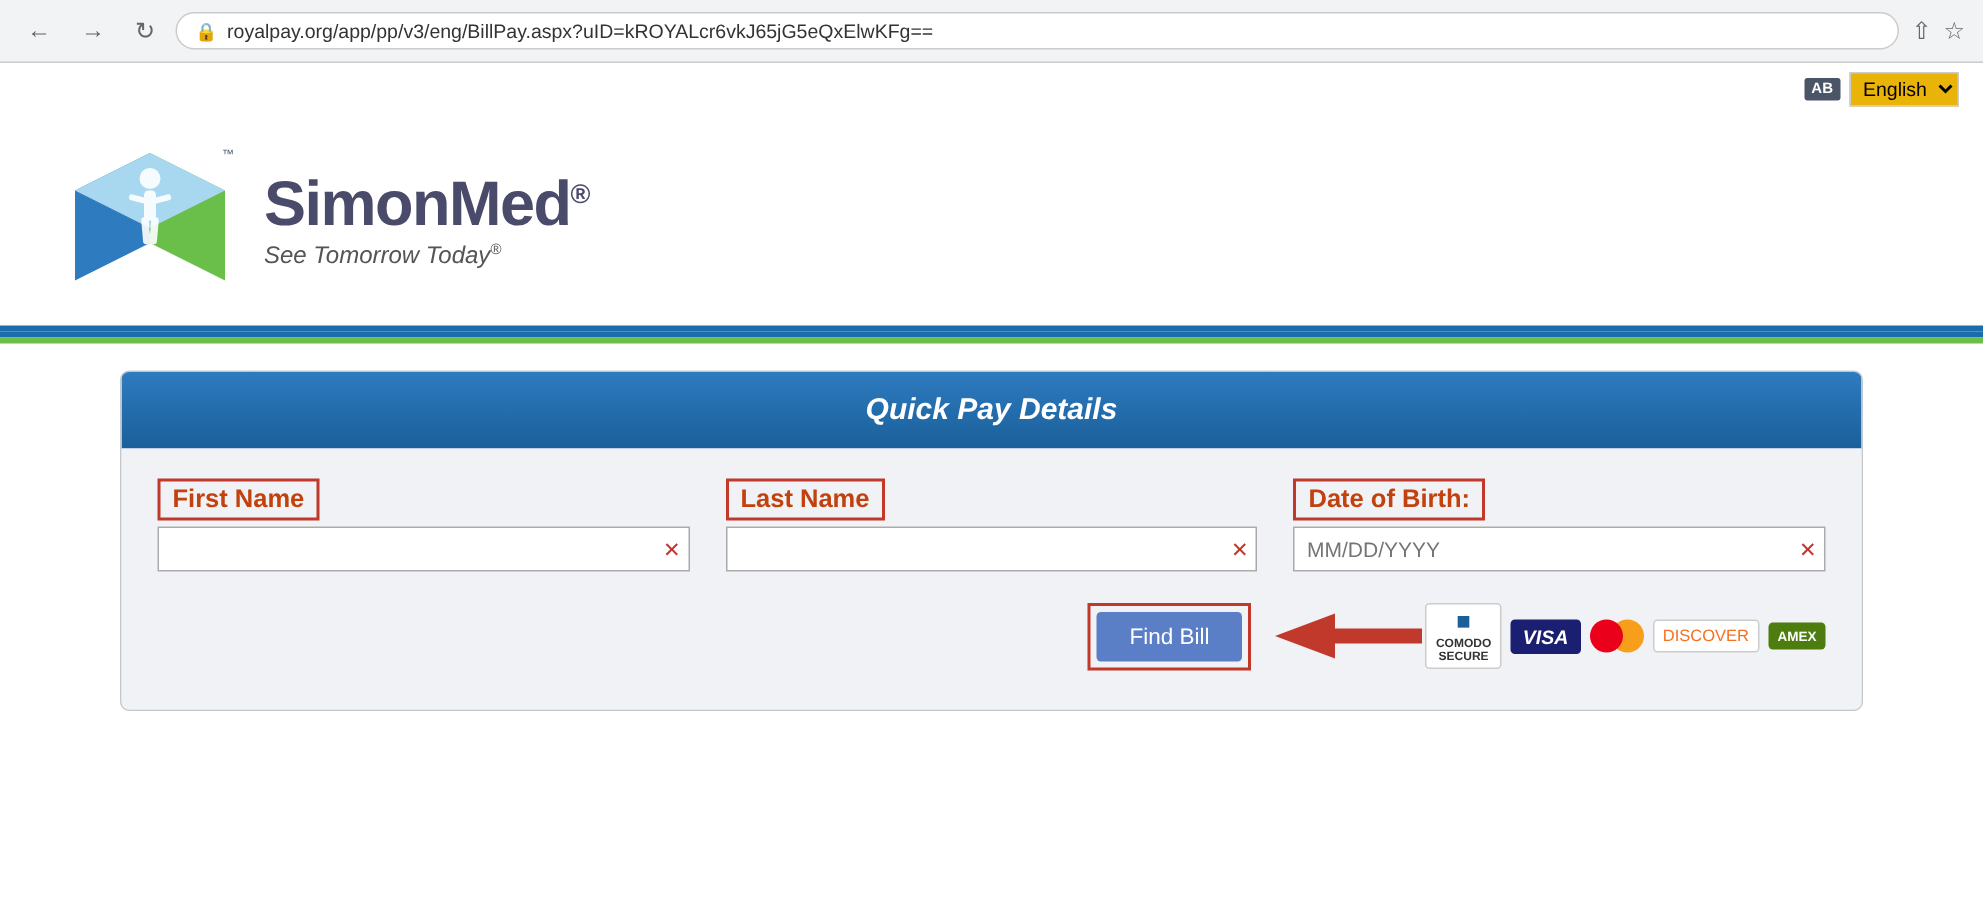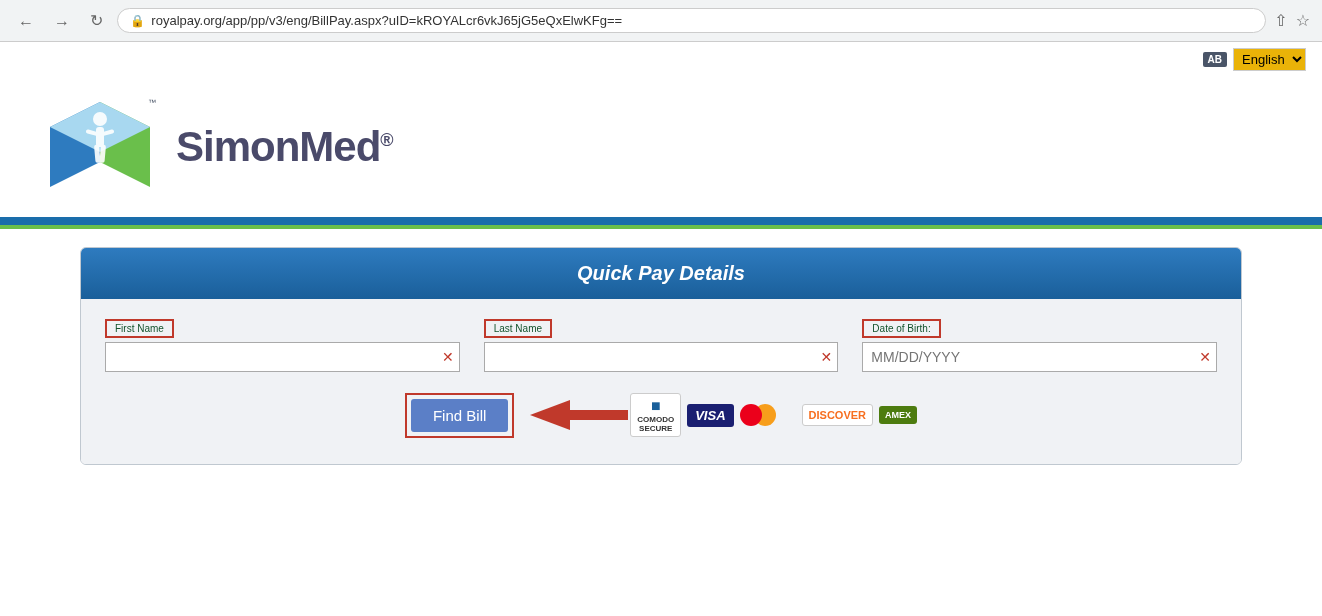--- a/index.html
+++ b/index.html
@@ -142,23 +142,23 @@
       flex-direction: column;
       gap: 4px;
     }
     .form-group-first { flex: 1; }
     .form-group-last { flex: 1; }
     .form-group-dob { flex: 1; }
 
     .field-label-box {
       display: inline-block;
       border: 2px solid #c0392b;
-      color: #14532d;
-      font-weight: normal;
-      font-size: 10px;
+      color: #c2410c;
+      font-weight: bold;
+      font-size: 17px;
       padding: 2px 8px;
       background: #f0f2f5;
       width: fit-content;
     }
     .field-input-wrap {
       position: relative;
     }
     .field-input {
       width: 100%;
       border: 1px solid #aaa;
@@ -177,21 +177,21 @@
       font-size: 14px;
       cursor: pointer;
       background: none;
       border: none;
     }
 
     
     .bottom-row {
       display: flex;
       align-items: center;
-      justify-content: center;
+      justify-content: flex-end;
     }
     .find-bill-area {
       display: flex;
       align-items: center;
       gap: 16px;
     }
     .find-bill-box {
       border: 2px solid #c0392b;
       padding: 4px;
       display: inline-block;
@@ -253,25 +253,24 @@
       width: 22px;
       height: 22px;
       background: #f79e1b;
       border-radius: 50%;
       margin-left: -8px;
     }
     .discover-badge {
       background: #fff;
       border: 1px solid #ccc;
       color: #f76f20;
-      font-weight: bold;
+      font-weight: normal;
       font-size: 11px;
       padding: 4px 6px;
       border-radius: 3px;
-      margin-left: 20px;
     }
     .amex-badge {
       background: #4d7c0f;
       color: #fff;
       font-size: 9px;
       font-weight: bold;
       padding: 4px 6px;
       border-radius: 3px;
     }
   </style>
@@ -323,20 +322,23 @@
         <rect x="62" y="42" width="12" height="4" rx="2" transform="rotate(-15,74,44)"></rect>
       </g>
 
       <text x="108" y="18" font-size="8" fill="#4a5568" font-family="Arial">™</text>
     </svg>
 
     <div class="brand-text">
       <div class="brand-name">
         <span>SimonMed</span><sup>®</sup><br>
       </div>
+      <div class="brand-tagline">
+        <span>See Tomorrow Today</span><sup>®</sup>
+      </div>
     </div>
   </div>
 </div>
 
 <div style="height:4px; background:#1a6dab;"></div>
 <div class="green-bar"></div>
 
 <div class="main-content">
   <div class="quick-pay-card">
 

